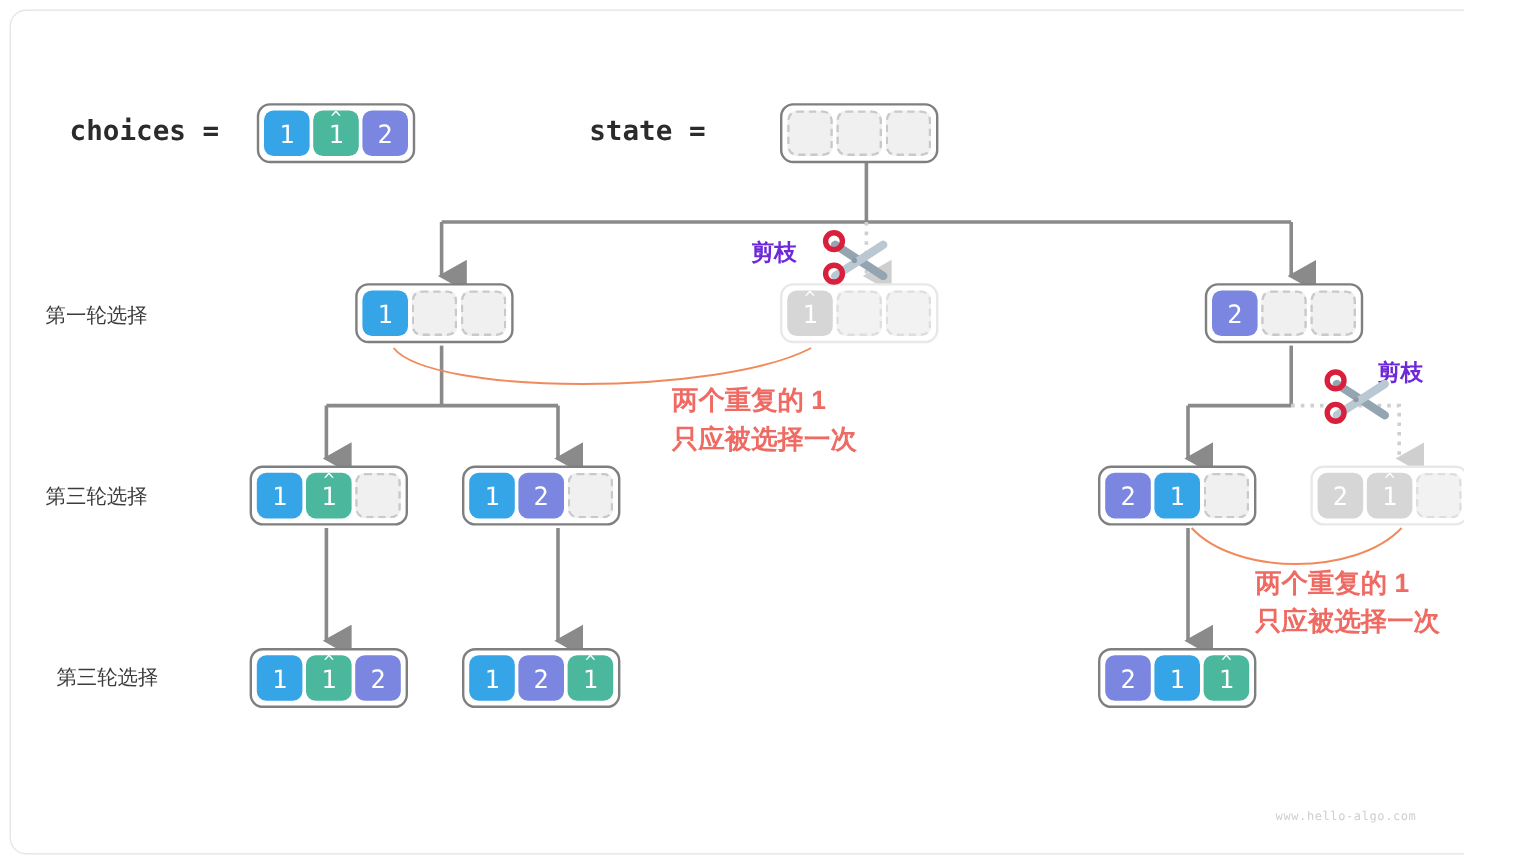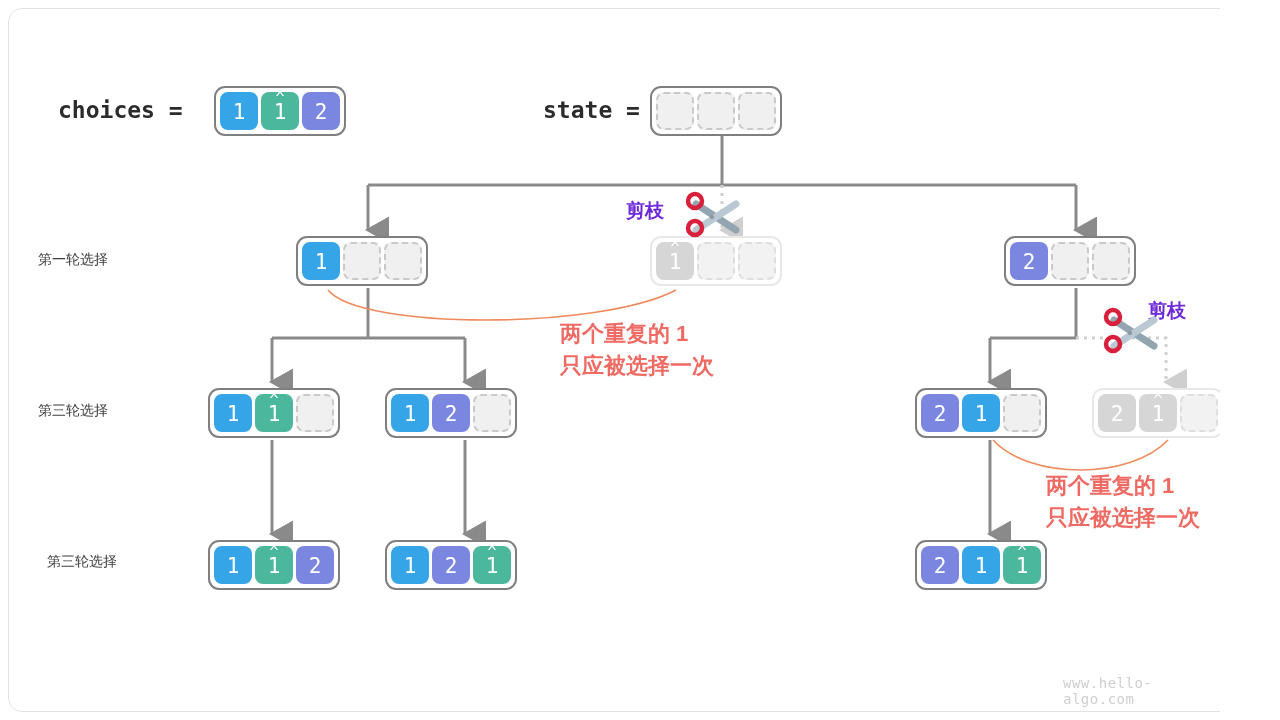--- a/index.html
+++ b/index.html
@@ -20,25 +20,25 @@
   .cell.empty{background:#f0f0f0;border:2px dashed #c9c9c9;}
   .cell.gray{background:#d6d6d6;}
   .cell.gray-empty{background:#f2f2f2;border:2px dashed #dedede;}
   .cell .hat{position:absolute;top:-1px;left:0;right:0;text-align:center;font-size:15px;line-height:15px;color:#fff;}
   .cell.gray .hat{color:#fff;}
   .cell .num{line-height:1;padding-top:3px;}
 
   
   .mono-label{position:absolute;font-family:"DejaVu Sans Mono","Liberation Mono",monospace;
               font-size:23px;font-weight:bold;color:#2b2b2b;white-space:nowrap;}
-  .row-label{position:absolute;font-size:14px;color:#3c3c3c;white-space:nowrap;}
+  .row-label{position:absolute;font-size:17px;color:#3c3c3c;white-space:nowrap;}
   .prune-label{position:absolute;font-size:19px;font-weight:bold;color:#6d28d9;white-space:nowrap;}
   .note{position:absolute;font-size:22px;font-weight:bold;color:#ef6a63;line-height:1.45;white-space:nowrap;}
   .watermark{position:absolute;font-family:"DejaVu Sans Mono","Liberation Mono",monospace;
-             font-size:14px;color:#cfcfcf;letter-spacing:.5px;}
+             font-size:10px;color:#cfcfcf;letter-spacing:.5px;}
 
   svg.layer{position:absolute;left:0;top:0;width:1280px;height:720px;pointer-events:none;}
 </style>
 </head>
 <body>
 
 <div id="canvas">
   <div class="frame"></div>
 
   <svg class="layer">
@@ -88,21 +88,21 @@
       </div>
       <div class="cell green">
         <span class="hat">^</span>
         <span class="num">1</span>
       </div>
       <div class="cell purple">
         <span class="num">2</span>
       </div>
     </div>
 
-  <div class="mono-label" style="left:543px;top:97px;">state =</div>
+  <div class="mono-label" style="left:491px;top:97px;">state =</div>
 
   <div class="arr" id="state-arr" style="left:650px;top:86px;">
       <div class="cell empty">
         <span class="num"></span>
       </div>
       <div class="cell empty">
         <span class="num"></span>
       </div>
       <div class="cell empty">
         <span class="num"></span>

